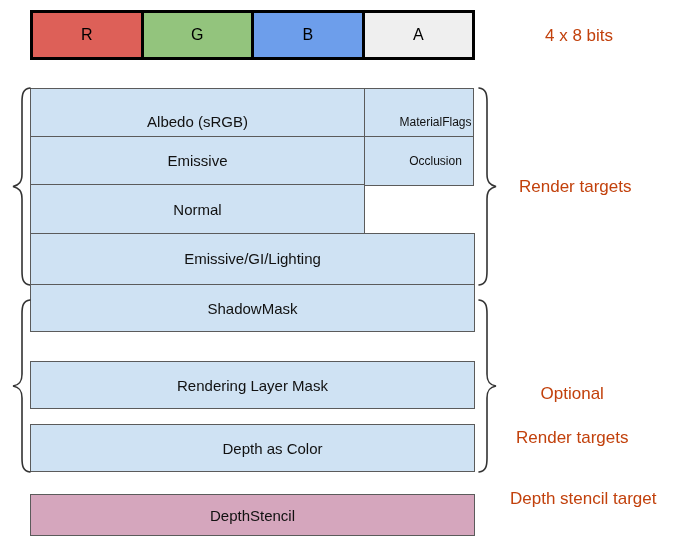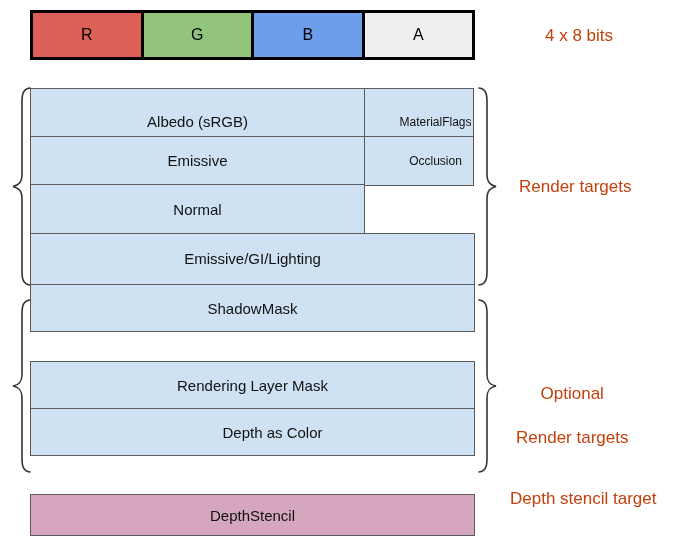--- a/index.html
+++ b/index.html
@@ -93,21 +93,21 @@
   .gbuffer-row.r4 .gbuffer-main { width: 445px; }
 
   .opt-box {
     left: 30px;
     width: 445px;
     height: 48px;
     background: #cfe2f3;
   }
   .opt-box.o1 { top: 284px; }
   .opt-box.o2 { top: 361px; }
-  .opt-box.o3 { top: 408px; padding-left: 40px; }
+  .opt-box.o3 { top: 424px; padding-left: 40px; }
 
   .depth-box {
     left: 30px;
     top: 494px;
     width: 445px;
     height: 42px;
     background: #d5a6bd;
   }
 
   

